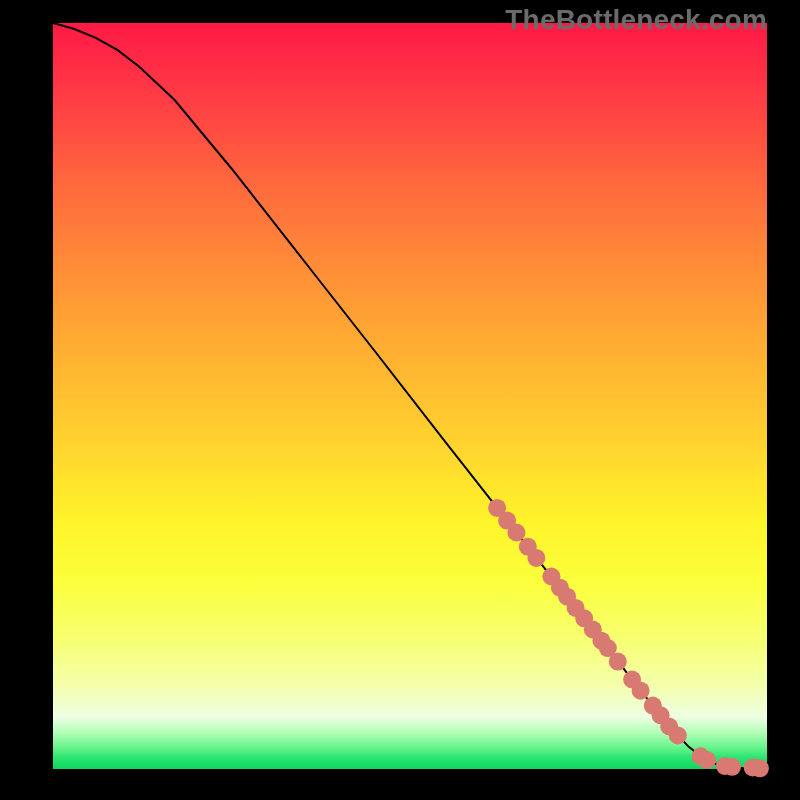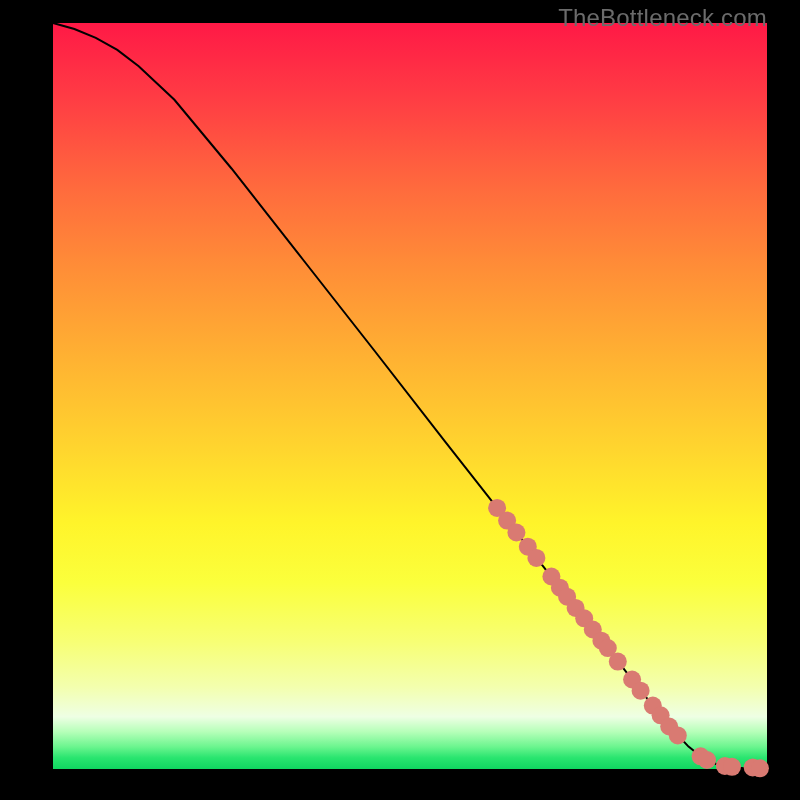--- a/index.html
+++ b/index.html
@@ -40,23 +40,23 @@
       #6cf58f 97%,
       #29e56f 98.5%,
       #10d660 100%
     );
   }
   .watermark {
     position: absolute;
     top: 4px;
     right: 33px;
     color: #6b6b6b;
-    font-size: 24px;
+    font-size: 28px;
     letter-spacing: 0.2px;
-    font-weight: 400;
+    font-weight: 700;
   }
   svg.curve {
     position: absolute;
     left: 0; top: 0;
     width: 714px; height: 746px;
     overflow: visible;
   }
   .curve-line {
     fill: none;
     stroke: #000;

